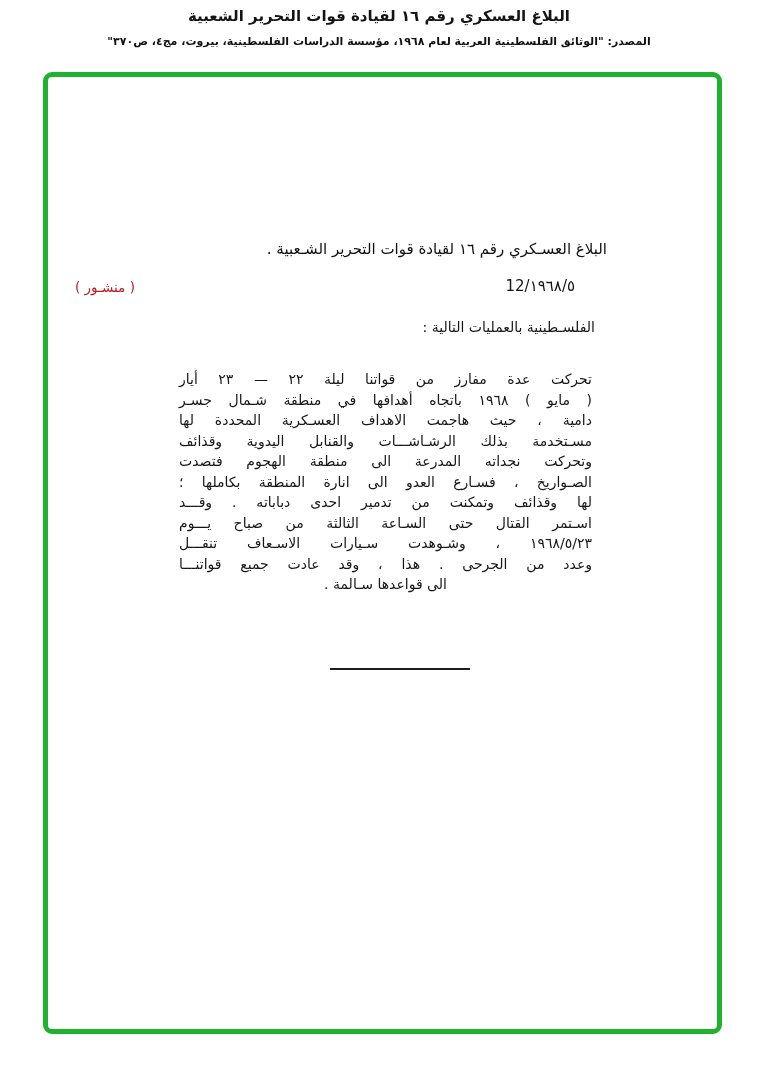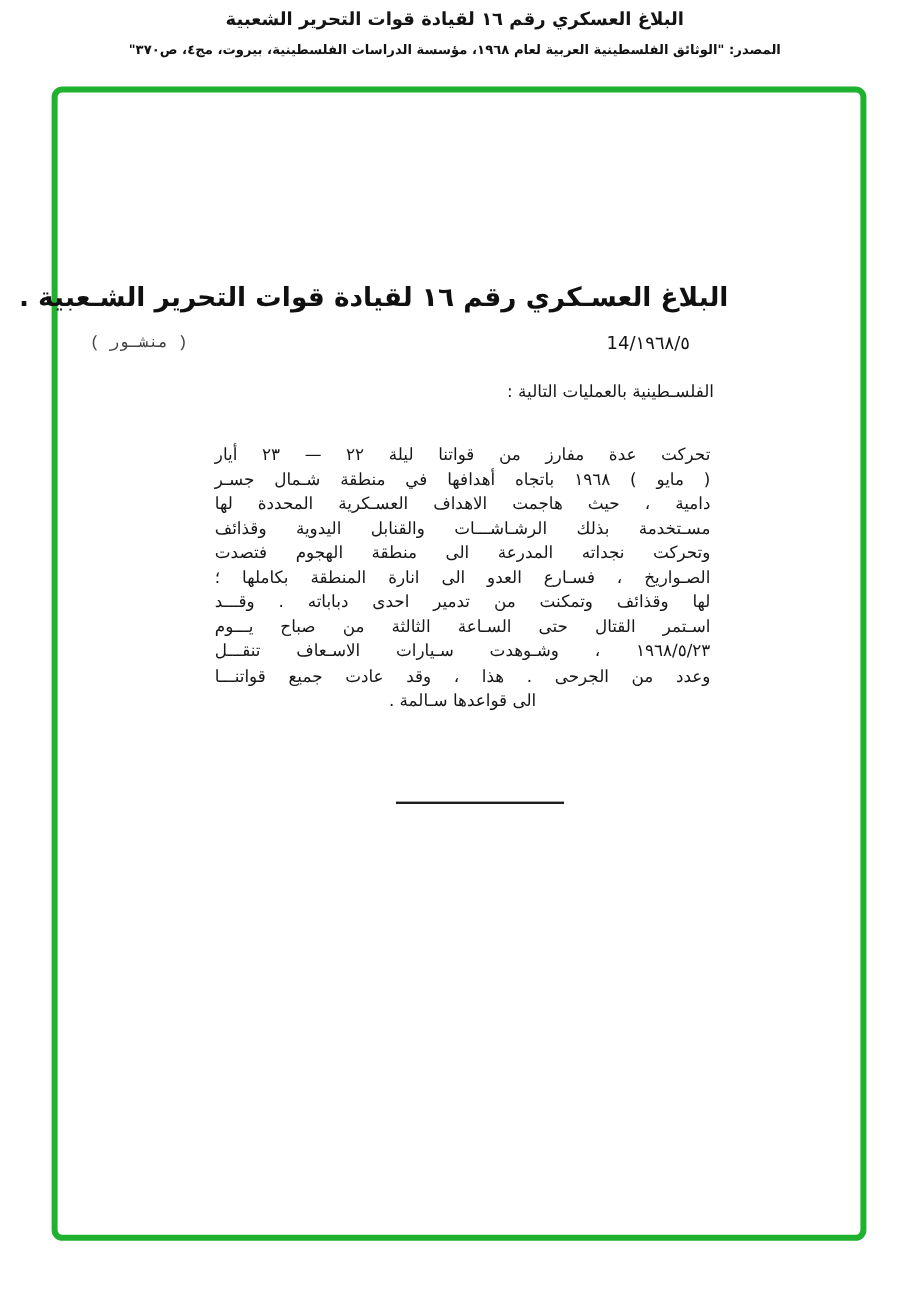--- a/index.html
+++ b/index.html
@@ -20,31 +20,31 @@
     position:absolute; left:43px; top:72px;
     width:679px; height:962px;
     border:5px solid #1fb22e;
     border-radius:9px;
     background:#ffffff;
   }
 
   
   .doc-title {
     position:absolute; top:160px; right:110px;
-    direction:rtl; font-size:22px; font-weight:bold;
+    direction:rtl; font-size:15px; font-weight:normal;
     white-space:nowrap; line-height:24px; color:#101010;
   }
   .doc-date {
     position:absolute; top:198px; right:142px;
     direction:rtl; font-size:15px; font-weight:500;
     line-height:22px; letter-spacing:1px;
   }
   .published-note {
     position:absolute; top:200px; left:27px;
-    direction:rtl; font-size:13.5px; line-height:20px; color:#404040;font-family:Liberation Mono, monospace;
+    direction:rtl; font-size:13.5px; line-height:20px; color:#b91c1c;
   }
   .intro-par {
     position:absolute; top:240px; right:122px; width:348px;
     direction:rtl; font-size:14px; line-height:20.5px; color:#161616;
   }
   .intro-par .just { text-align:justify; text-align-last:justify; }
   .intro-par .rgt  { text-align:right; }
   .body-par {
     position:absolute; top:292px; right:125px; width:413px;
     direction:rtl; font-size:14px; line-height:20.5px; color:#161616;
@@ -61,21 +61,21 @@
 
 <div class="page-header">
   <div class="hdr-title">البلاغ العسكري رقم ١٦ لقيادة قوات التحرير الشعبية</div>
   <div class="hdr-source">المصدر: "الوثائق الفلسطينية العربية لعام ١٩٦٨، مؤسسة الدراسات الفلسطينية، بيروت، مج٤، ص٣٧٠"</div>
 </div>
 
 <div class="scan-frame">
 
   <div class="doc-title">البلاغ العسـكري رقم ١٦ لقيادة قوات التحرير الشـعبية .</div>
 
-  <div class="doc-date">١٩٦٨/٥/14</div>
+  <div class="doc-date">١٩٦٨/٥/12</div>
 
   <div class="published-note">( منشـور )</div>
 
   <div class="intro-par">
     <div class="rgt">الفلسـطينية بالعمليات التالية :</div>
   </div>
 
   <div class="body-par">
     <div>
         <div class="bline">تحركت عدة مفارز من قواتنا ليلة ٢٢ — ٢٣ أيار</div>

